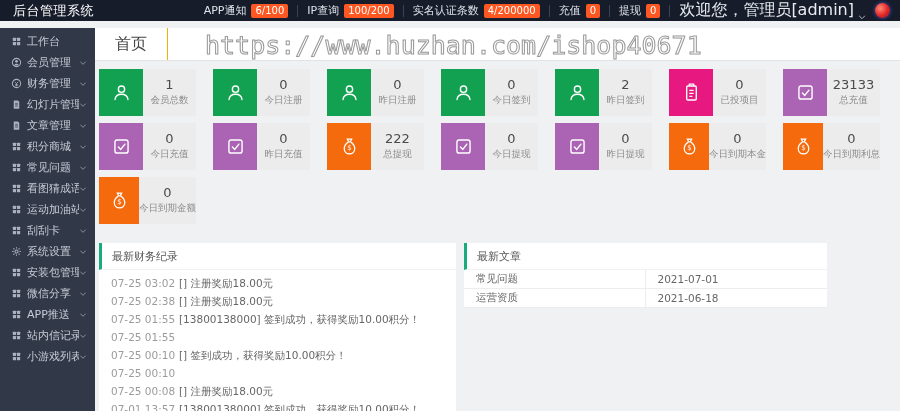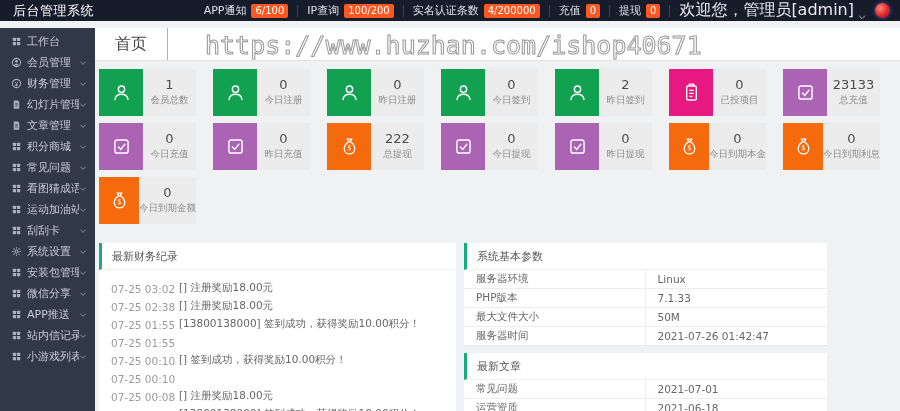--- a/index.html
+++ b/index.html
@@ -87,21 +87,21 @@
   
   .panels { display: flex; gap: 8px; margin-top: 19px; align-items: flex-start; }
   .panel { background: #fff; }
   .phead {
     height: 27px; display: flex; align-items: center;
     border-left: 3px solid #17ab7e; border-bottom: 1px solid #f1f1f1;
     padding-left: 10px; font-size: 11px; color: #555;
   }
   .panel-finance { width: 357px; height: 200px; overflow: hidden; }
   .rec-list { padding-top: 7px; }
-  .rec { height: 18px; display: flex; align-items: flex-end; padding: 0 10px 0 12px; font-size: 10.5px; white-space: nowrap; }
+  .rec { height: 18px; display: flex; align-items: flex-start; padding: 0 10px 0 12px; font-size: 10.5px; white-space: nowrap; }
   .rec .time { color: #9b9b9b; width: 68px; flex-shrink: 0; }
   .rec .txt { color: #666; overflow: hidden; }
 
   .rightcol { display: flex; flex-direction: column; gap: 7px; width: 363px; }
   .trow { display: flex; align-items: stretch; border-bottom: 1px solid #ededed; height: 19px; font-size: 10.5px; color: #666; }
   .trow .tl { width: 50%; display: flex; align-items: center; padding-left: 12px; border-right: 1px solid #ededed; }
   .trow .tv { flex: 1; display: flex; align-items: center; padding-left: 12px; }
 </style>
 </head>
 <body>
@@ -704,45 +704,20 @@
             </div>
 
             <div class="rec">
               <span class="time">07-01 13:57</span>
               <span class="txt">[13800138000] 签到成功，获得奖励10.00积分！</span>
             </div>
           </div>
       </div>
 
       <div class="rightcol">
-        <div class="panel">
-          <div class="phead">系统基本参数</div>
-          <div>
-
-              <div class="trow">
-                <div class="tl">服务器环境</div>
-                <div class="tv">Linux</div>
-              </div>
-
-              <div class="trow">
-                <div class="tl">PHP版本</div>
-                <div class="tv">7.1.33</div>
-              </div>
-
-              <div class="trow">
-                <div class="tl">最大文件大小</div>
-                <div class="tv">50M</div>
-              </div>
-
-              <div class="trow">
-                <div class="tl">服务器时间</div>
-                <div class="tv">2021-07-26 01:42:47</div>
-              </div>
-            </div>
-        </div>
 
         <div class="panel">
           <div class="phead">最新文章</div>
           <div>
 
               <div class="trow">
                 <div class="tl">常见问题</div>
                 <div class="tv">2021-07-01</div>
               </div>
 

